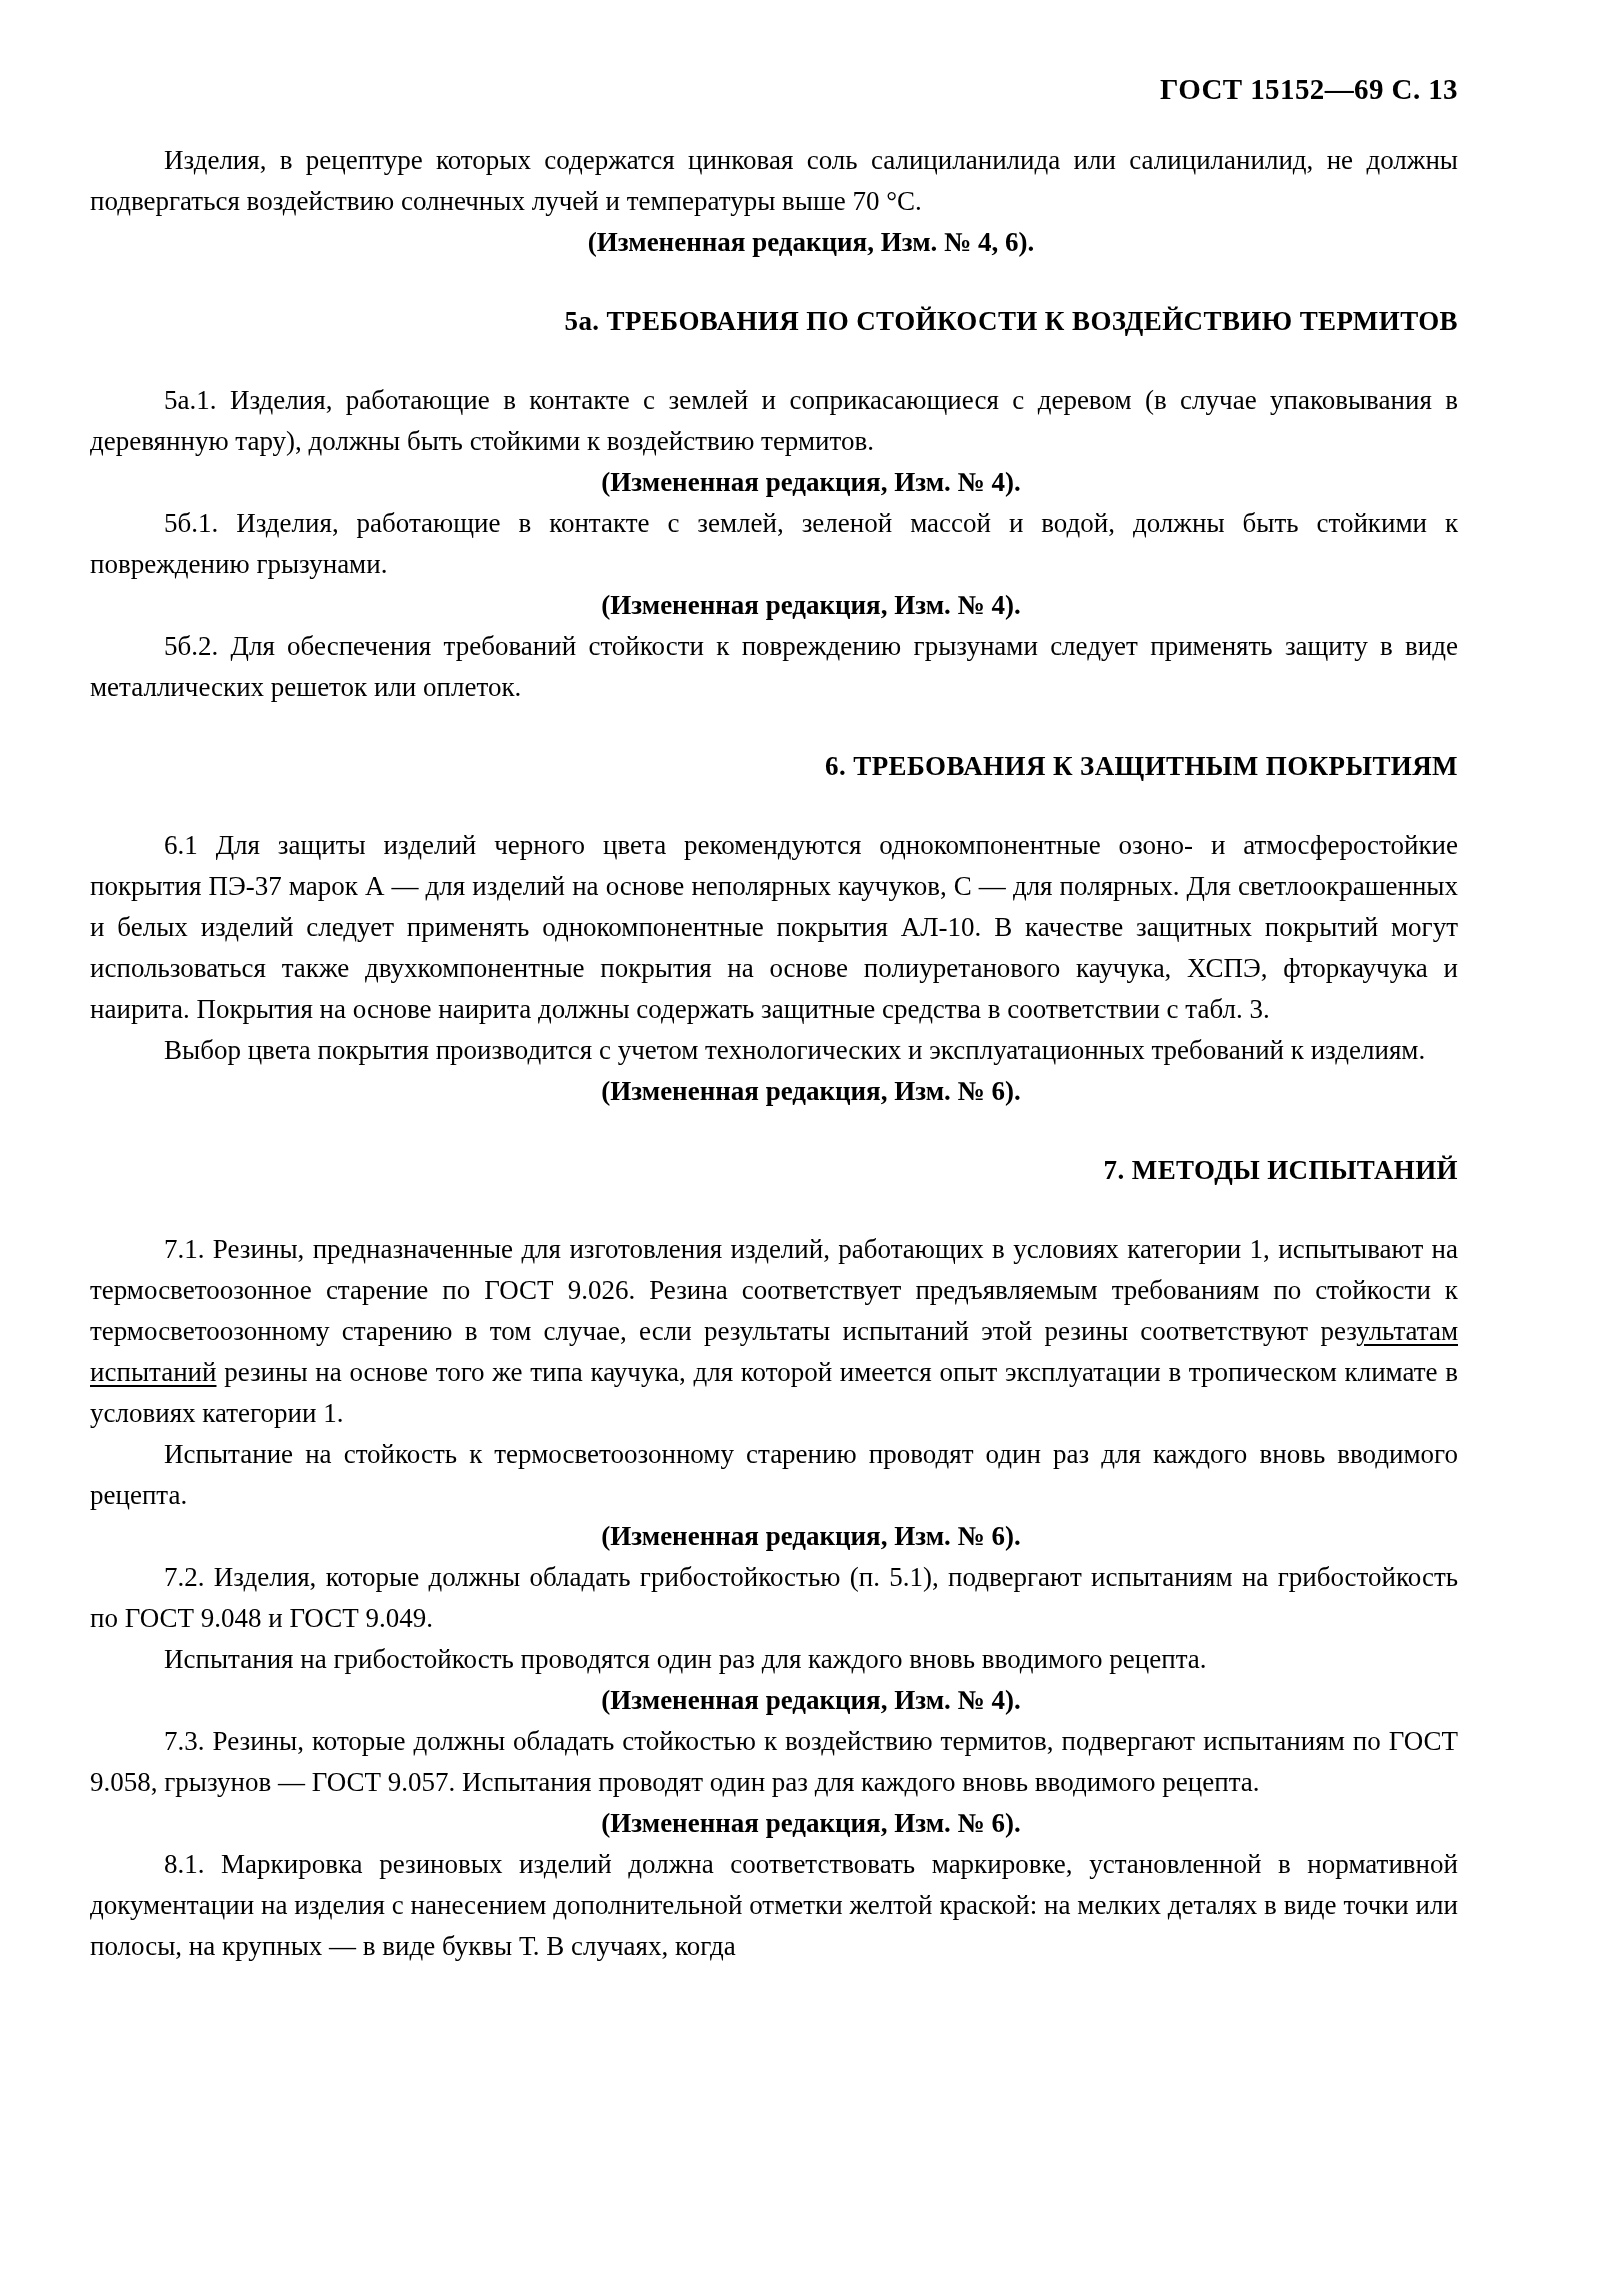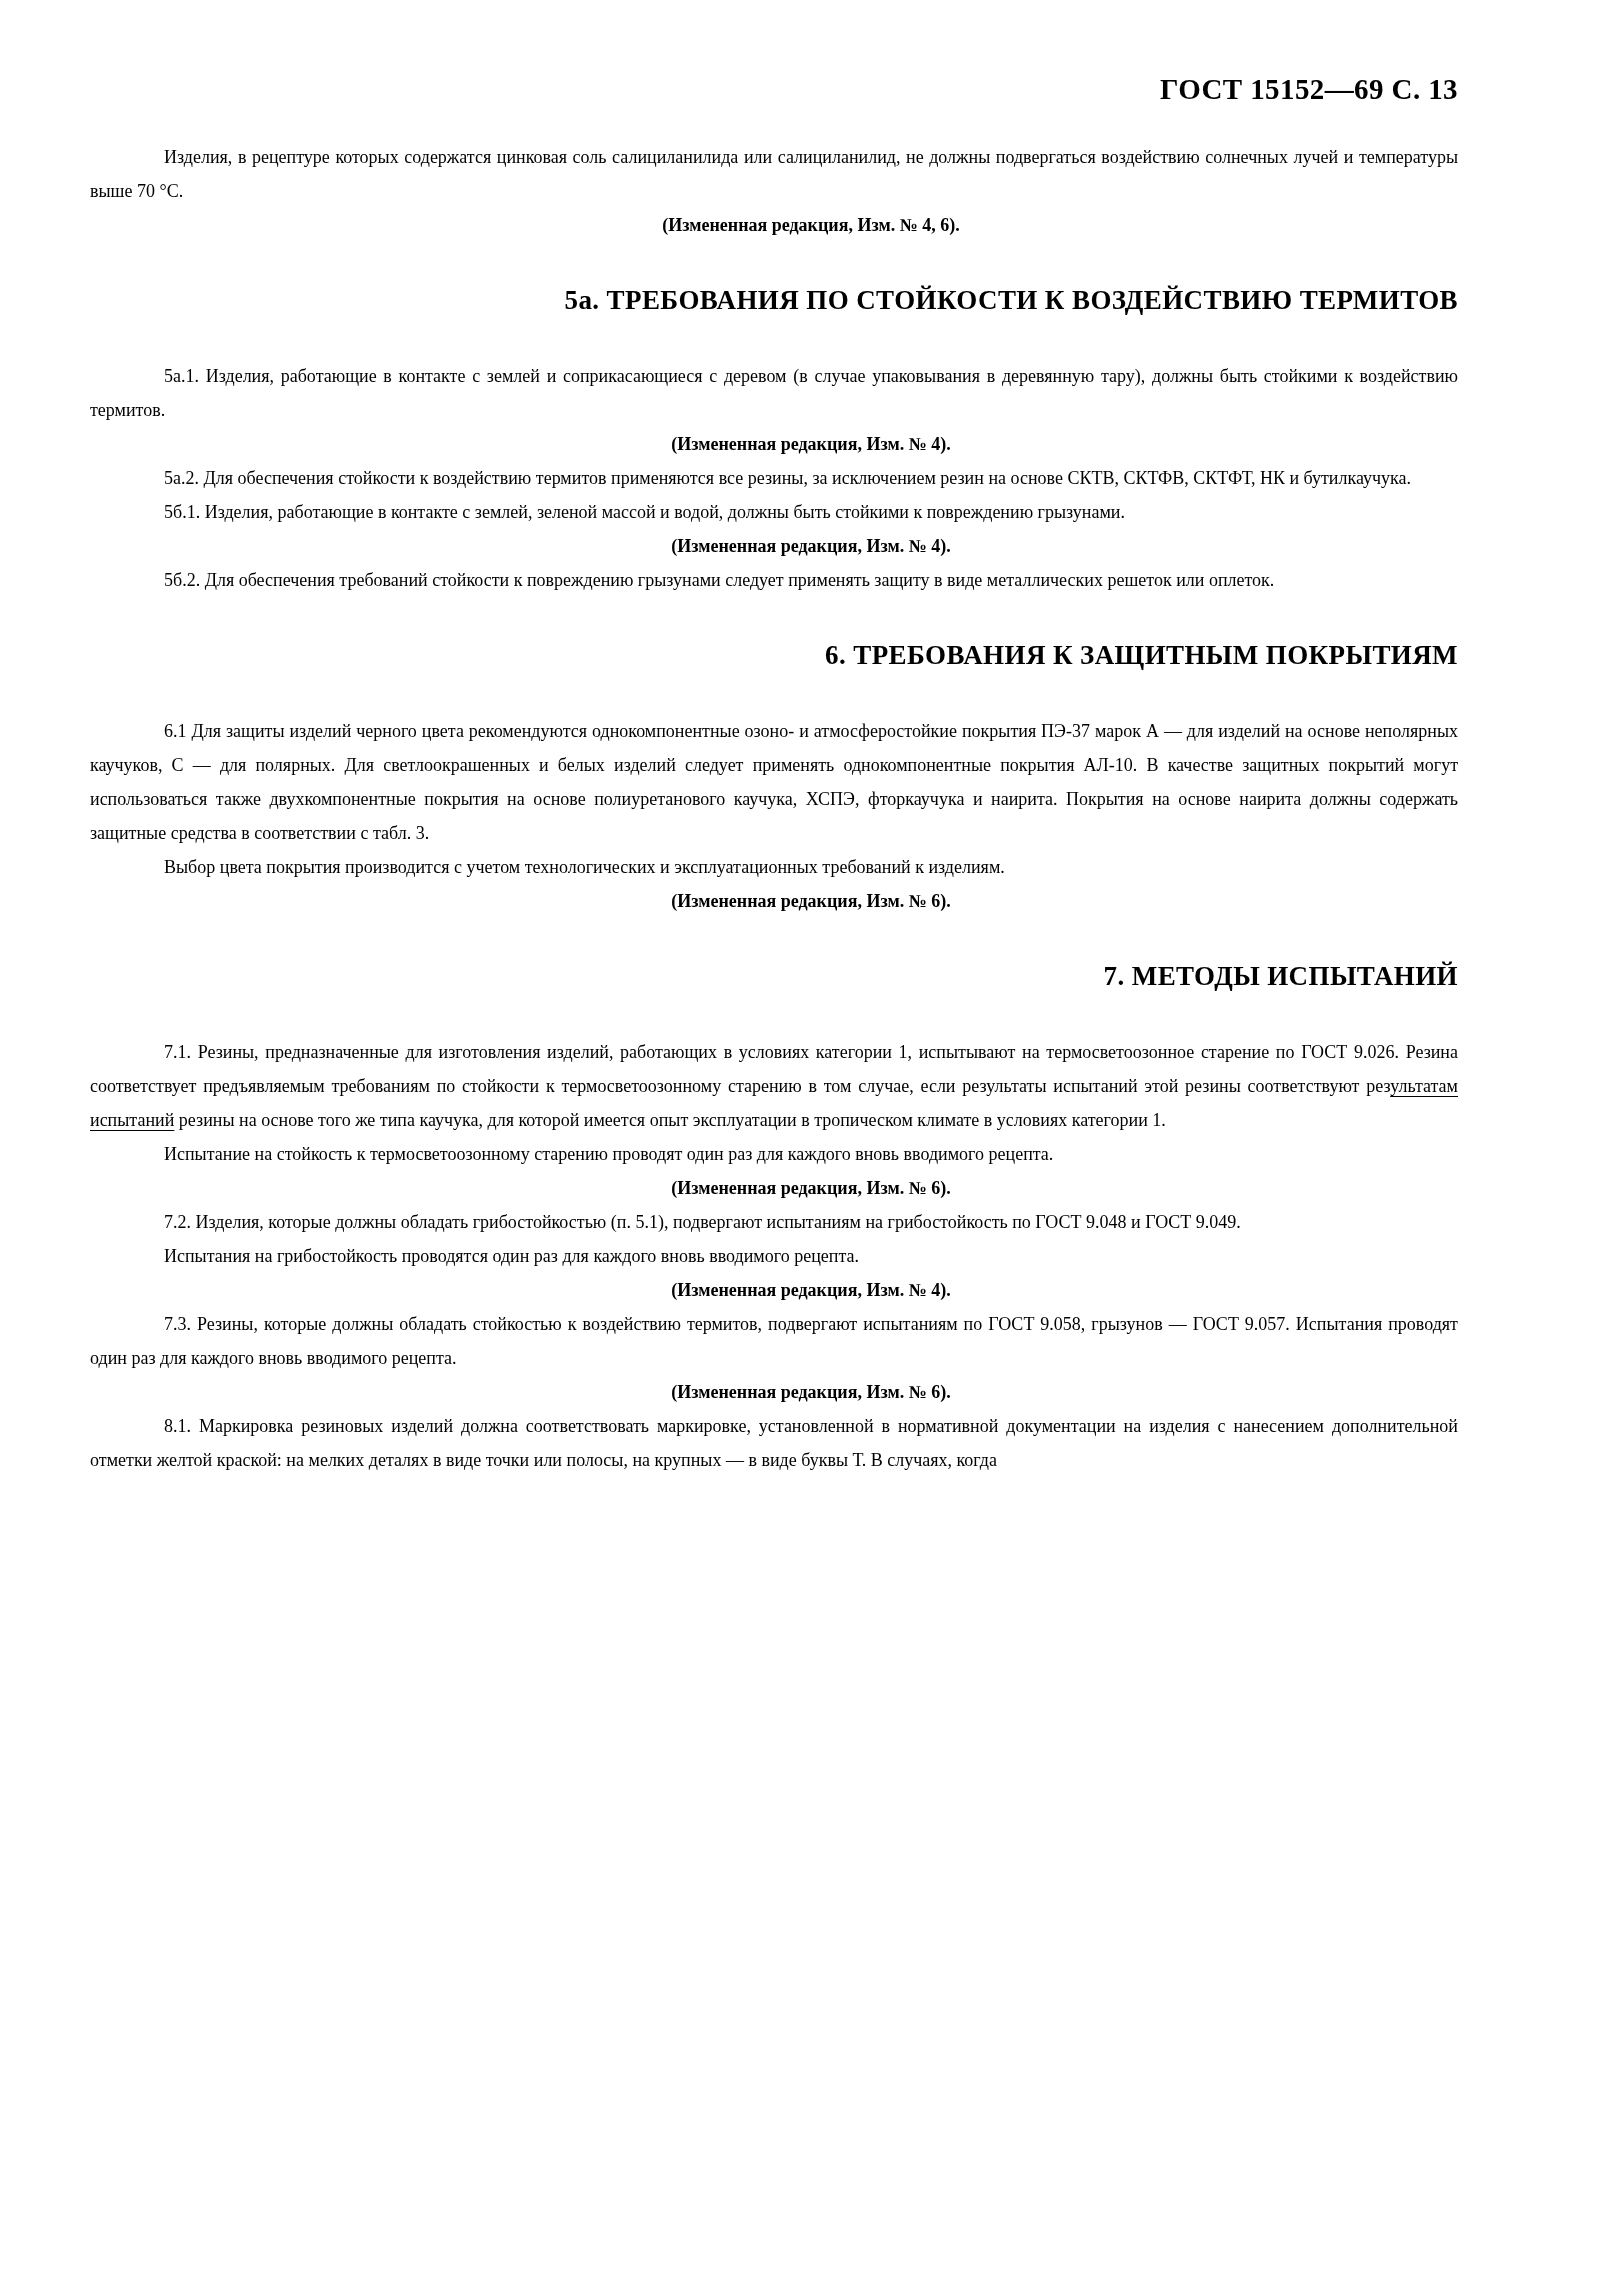--- a/index.html
+++ b/index.html
@@ -25,22 +25,22 @@
   .doc-header {
     text-align: right;
     font-weight: bold;
     font-size: 29px;
     line-height: 34px;
     margin: 0 0 34px 0;
     letter-spacing: 0.4px;
   }
   p.body {
     margin: 0;
-    font-size: 18px;
-    line-height: 34px;
+    font-size: 27px;
+    line-height: 41px;
     text-align: justify;
     text-indent: 74px;
     font-family: Liberation Serif, serif;
   }
   p.note {
     font-weight: bold;
     text-align: center;
   }
   h2.heading {
     font-size: 27px;
@@ -64,21 +64,20 @@
 
   <section>
     <p class="body">Изделия, в рецептуре которых содержатся цинковая соль салициланилида или салициланилид, не должны подвергаться воздействию солнечных лучей и температуры выше 70 °С.</p>
     <p class="body note">(Измененная редакция, Изм. № 4, 6).</p>
   </section>
 
   <section>
     <h2 class="heading">5а. ТРЕБОВАНИЯ ПО СТОЙКОСТИ К ВОЗДЕЙСТВИЮ ТЕРМИТОВ</h2>
     <p class="body">5а.1. Изделия, работающие в контакте с землей и соприкасающиеся с деревом (в случае упаковывания в деревянную тару), должны быть стойкими к воздействию термитов.</p>
     <p class="body note">(Измененная редакция, Изм. № 4).</p>
-    <p class="body">5а.2. Для обеспечения стойкости к воздействию термитов применяются все резины, за исключением резин на основе СКТВ, СКТФВ, СКТФТ, НК и бутилкаучука.</p>
   </section>
 
   <section>
     <p class="body">5б.1. Изделия, работающие в контакте с землей, зеленой массой и водой, должны быть стойкими к повреждению грызунами.</p>
     <p class="body note">(Измененная редакция, Изм. № 4).</p>
     <p class="body">5б.2. Для обеспечения требований стойкости к повреждению грызунами следует применять защиту в виде металлических решеток или оплеток.</p>
   </section>
 
   <section>
     <h2 class="heading">6. ТРЕБОВАНИЯ К ЗАЩИТНЫМ ПОКРЫТИЯМ</h2>

